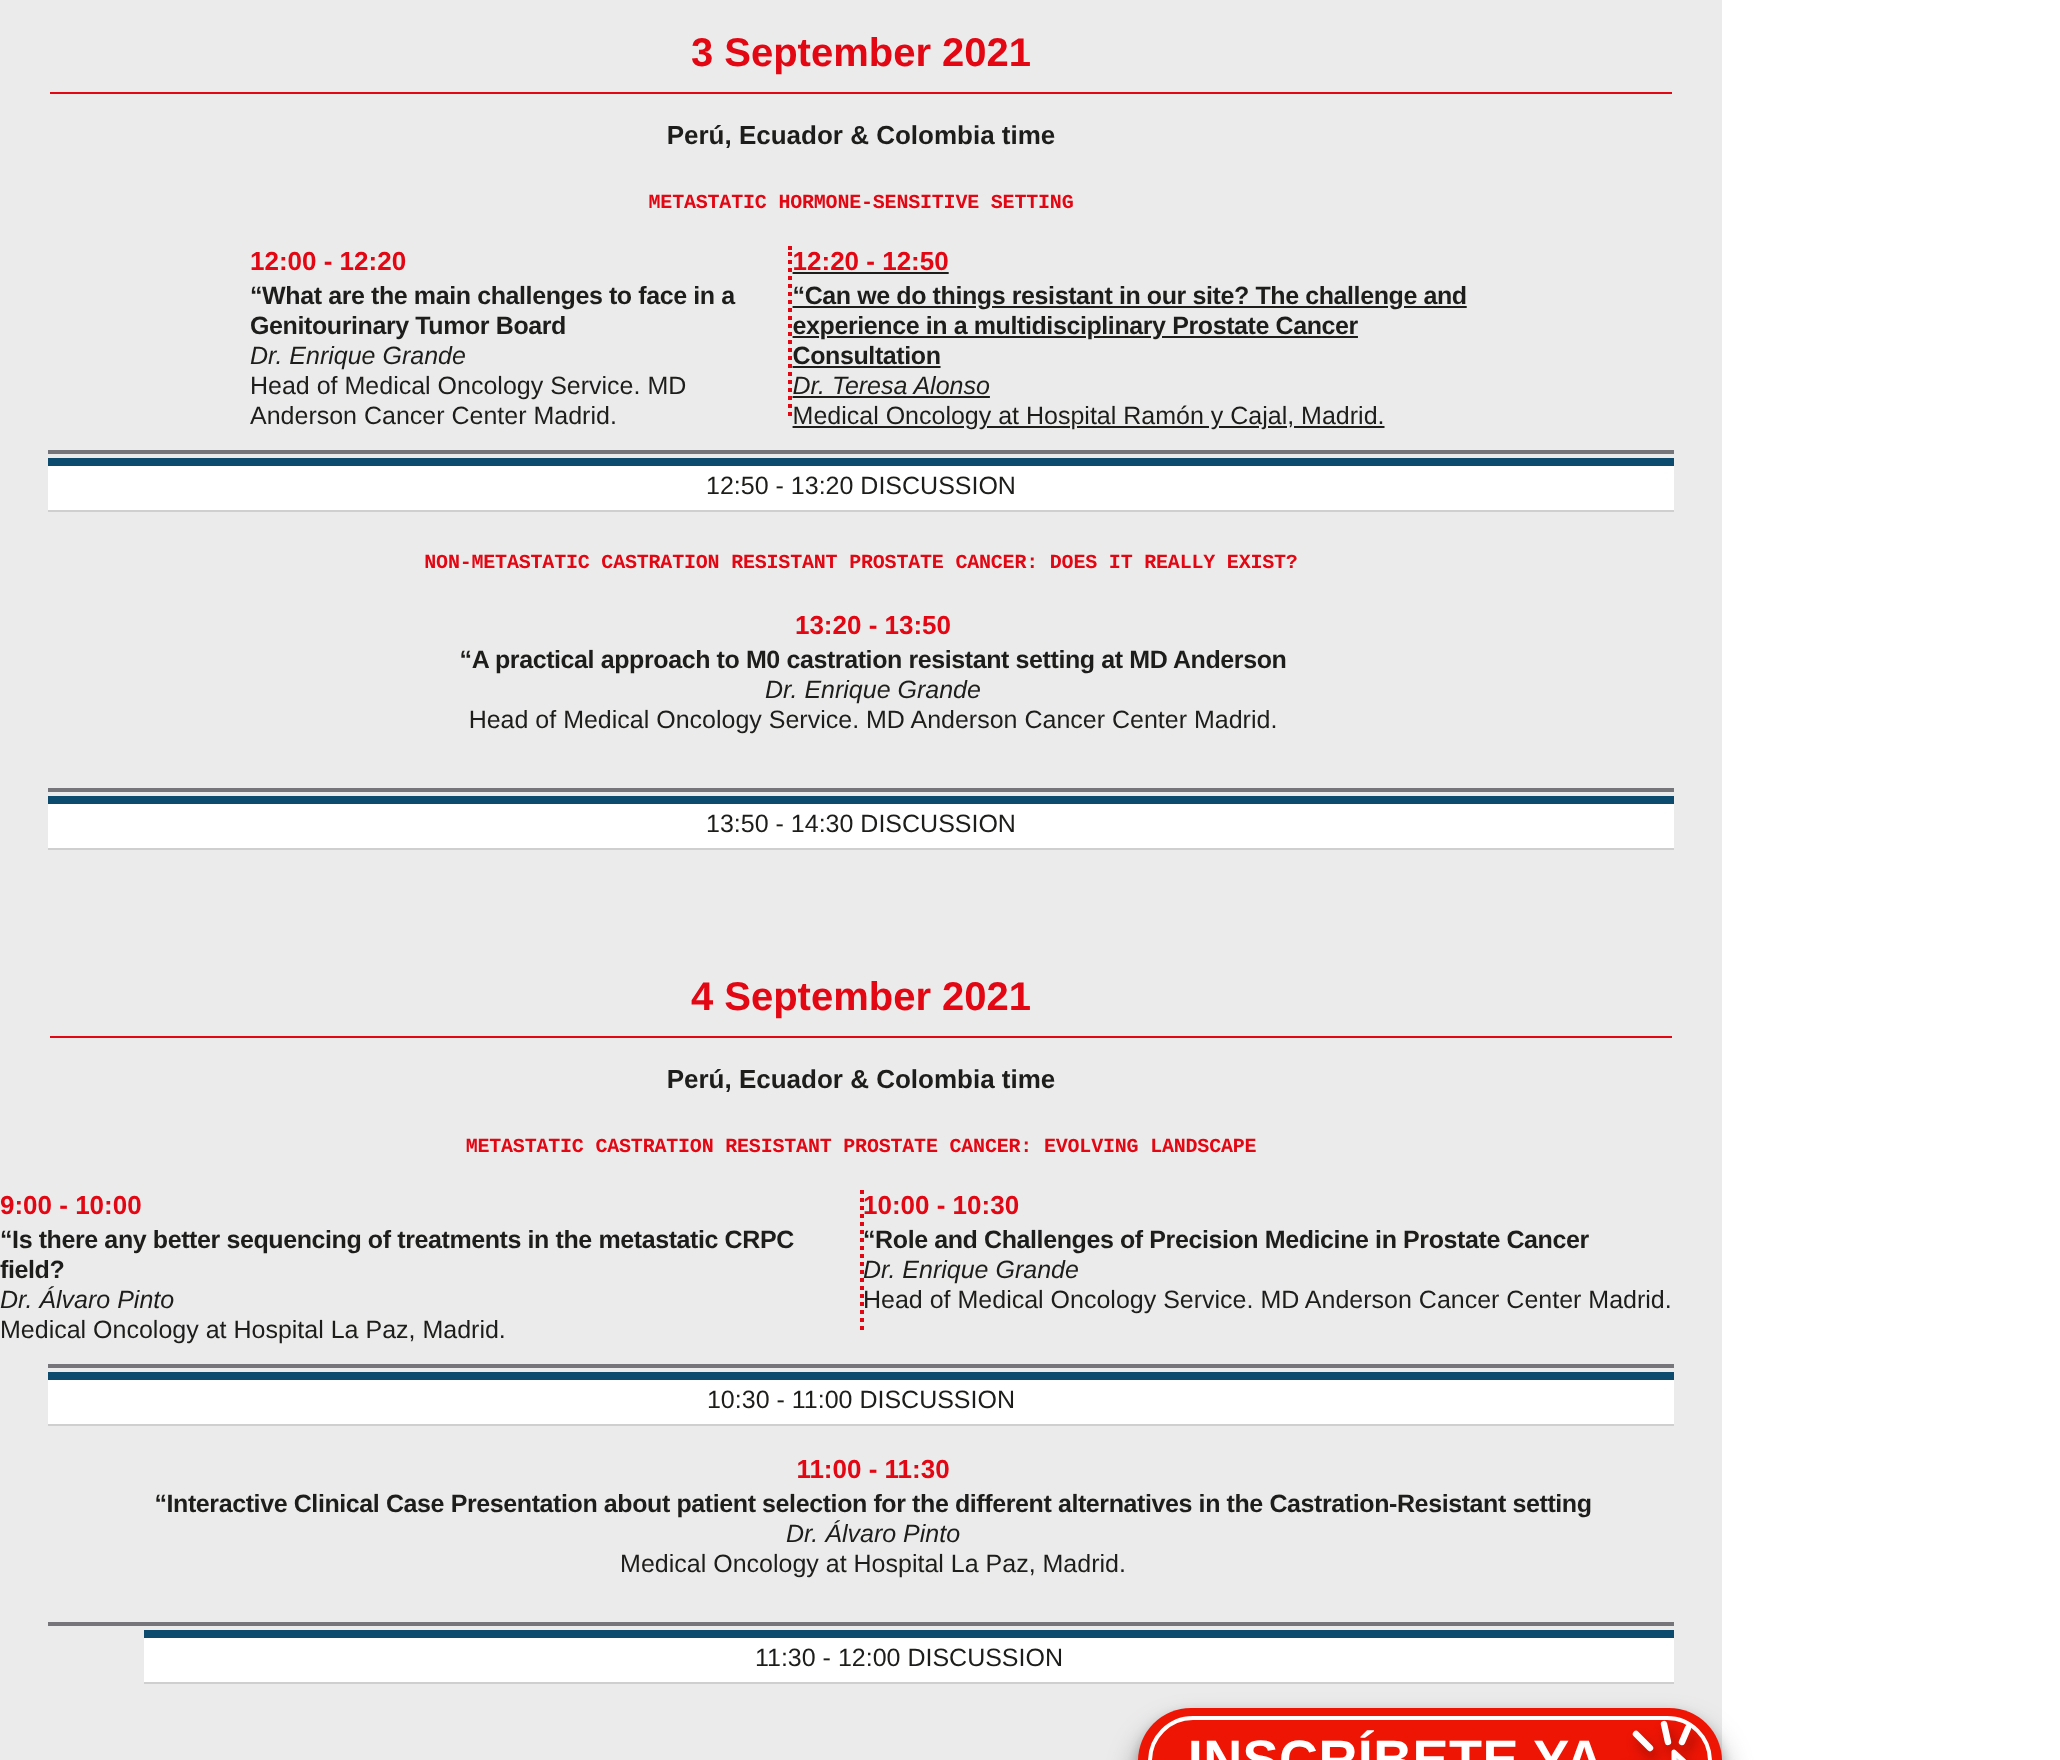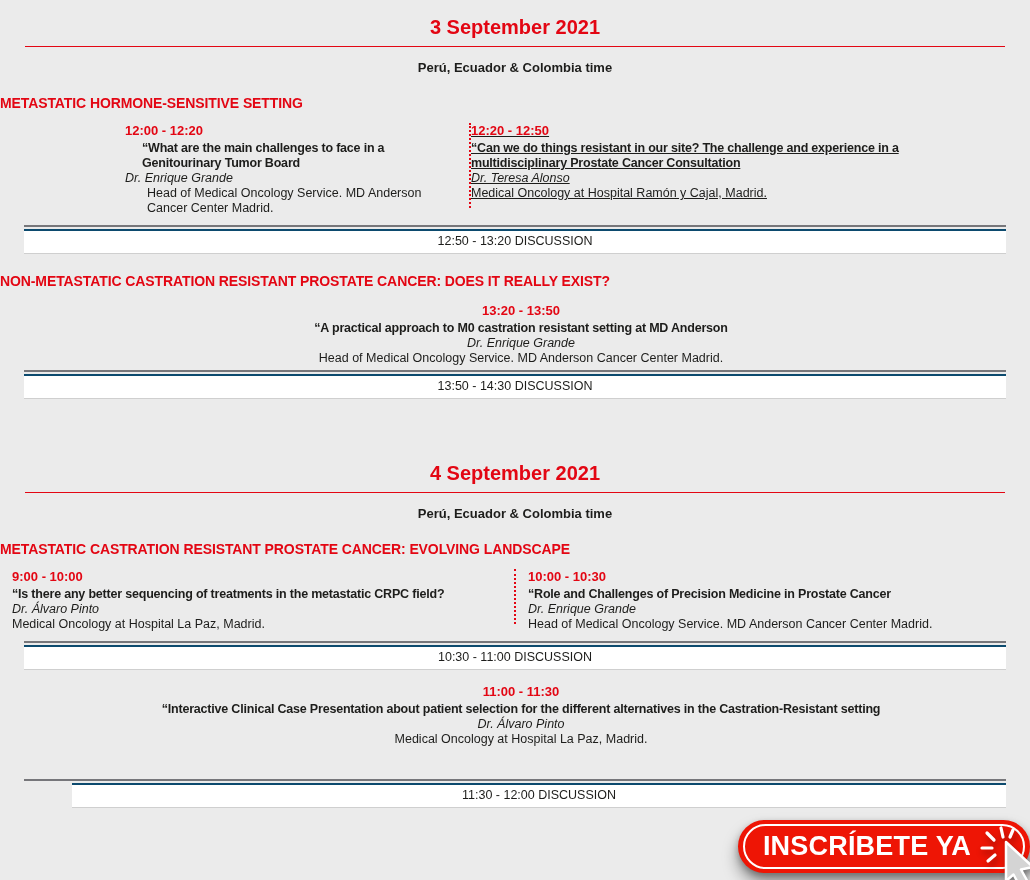--- a/index.html
+++ b/index.html
@@ -1,56 +1,56 @@
 <!DOCTYPE html>
 <html style="--page-bg: #ebebeb; --accent: #e30613; --button-bg: #ee1505; --text: #1d1d1b;"><head>
 <meta charset="utf-8">
 <style>
   html,body{margin:0;padding:0;}
   body{width:1030px;height:880px;overflow:hidden;}
   .page{
-    position:relative;width:1030px;height:880px;
+    position:relative;width:861px;height:880px;
     background:var(--page-bg,#ebebeb);
     font-family:"Liberation Sans","DejaVu Sans",sans-serif;
     color:var(--text,#1d1d1b);
   }
   .date{padding-top:15px;text-align:center;color:var(--accent,#e30613);font-size:20px;line-height:24px;font-weight:bold;}
   .rule{height:0;border-top:1px solid var(--accent,#e30613);margin:7px 25px 0;}
   .tz{margin-top:13px;text-align:center;font-weight:bold;font-size:13px;line-height:15px;}
-  .sec-heading{margin-top:20px;text-align:left;color:var(--accent,#e30613);font-weight:bold;font-size:14px;line-height:16px;letter-spacing:-0.1px;}
+  .sec-heading{margin-top:20px;text-align:center;color:var(--accent,#e30613);font-weight:bold;font-size:10px;line-height:16px;letter-spacing:-0.1px;font-family:Liberation Mono, monospace;}
 
   .cols{display:flex;align-items:stretch;margin-top:12px;}
   .cell{box-sizing:border-box;}
   .cell-d1-left{width:469px;padding-left:125px;}
   .cell-d1-right{width:559px;padding-right:125px;text-decoration:underline;}
-  .cell-d2{width:514px;padding:0 12px;}
+  .cell-d2{width:514px;padding:0 0;}
   .vdiv{width:0;border-left:2px dotted var(--accent,#e30613);margin-bottom:8px;}
 
   .time{color:var(--accent,#e30613);font-weight:bold;font-size:13px;line-height:15px;margin-bottom:3px;}
   .stitle{font-weight:bold;font-size:12.5px;line-height:15px;letter-spacing:-0.2px;margin:0 auto;}
   .speaker{font-style:italic;font-size:12.5px;line-height:15px;}
   .affil{font-size:12.5px;line-height:15px;margin:0 auto;}
   .w310{max-width:310px;}
   .w300{max-width:300px;}
   .w434{max-width:434px;}
 
   .single{margin-top:14px;text-align:center;padding-left:12px;}
 
   .band{margin:9px 24px 0;border-top:2px solid #76767a;}
   .band-inner{
-    margin-top:2px;border-top:2px solid #0c4a6e;background:#ffffff;
+    margin-top:2px;border-top:4px solid #0c4a6e;background:#ffffff;
     border-bottom:1px solid #cfcfcf;text-align:center;
     font-size:12.5px;line-height:15px;padding:3px 0 4px;color:#1d1d1b;
   }
   .band-after-row{margin-top:9px;}
-  .band-after-single{margin-top:4px;}
+  .band-after-single{margin-top:26px;}
   .mt-sec2{margin-top:19px;}
   .day2{margin-top:47px;}
   .single-late{}
-  .band-last{margin-top:32px;padding-left:48px;}
+  .band-last{margin-top:21px;padding-left:48px;}
 
   .cta-row{margin-top:12px;display:flex;justify-content:flex-end;}
   .cta-wrap{position:relative;}
   .cta-button{
     position:relative;display:block;width:292px;height:53px;
     background:var(--button-bg,#ee1505);border:none;border-radius:28px;
     box-shadow:0 10px 16px rgba(0,0,0,.40),0 3px 6px rgba(0,0,0,.25);
     cursor:pointer;padding:0;
   }
   .cta-button::before{

